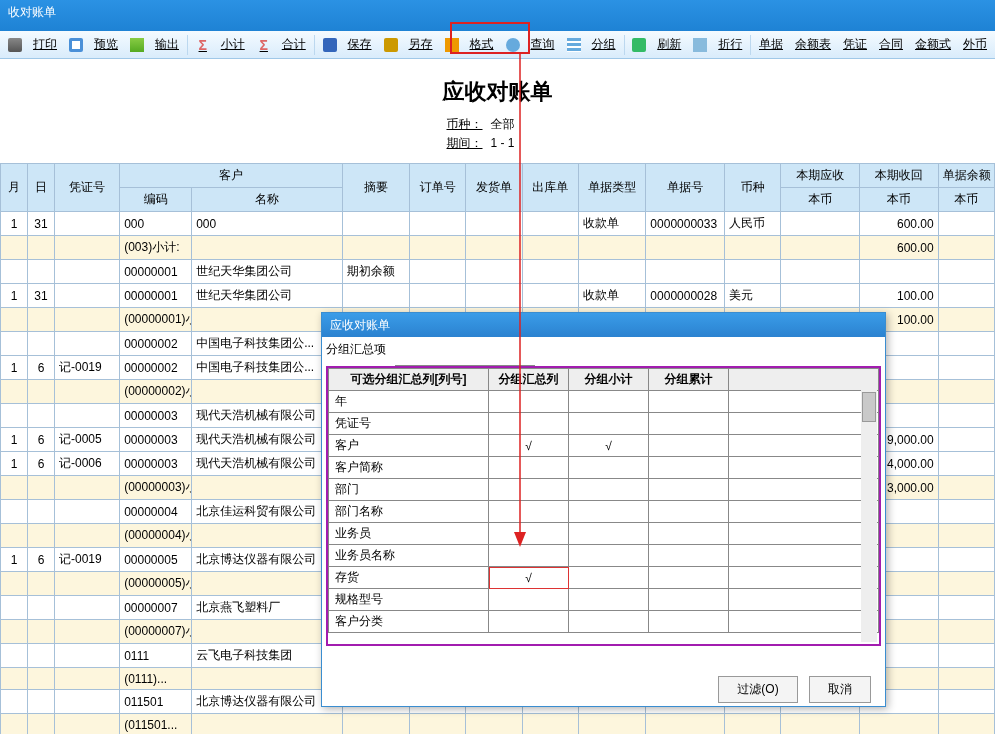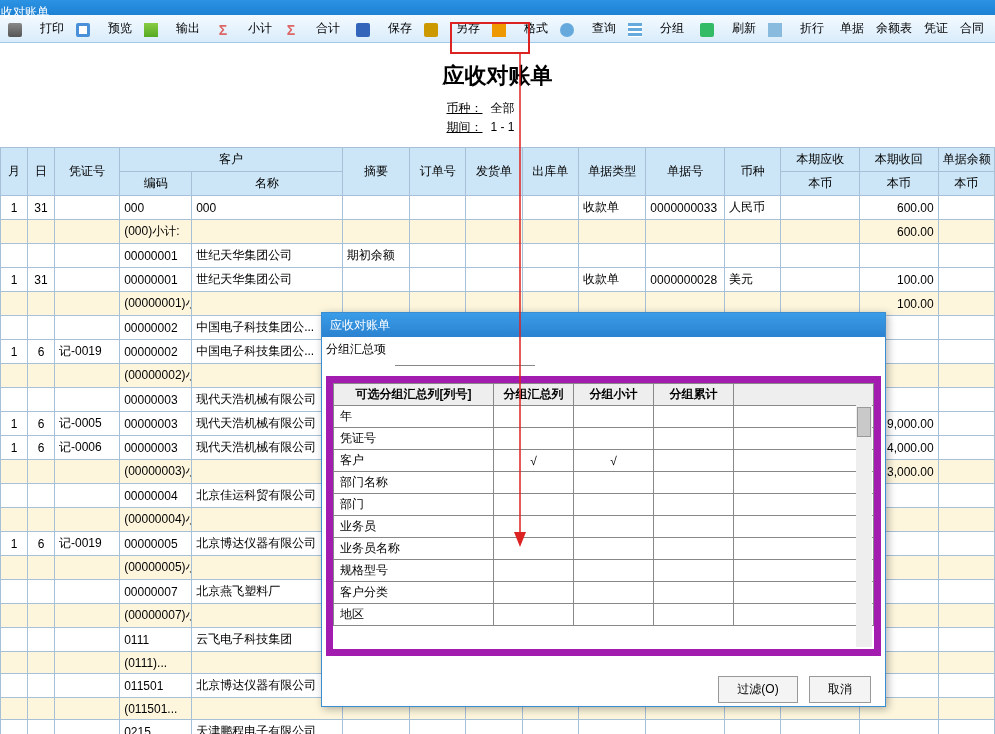--- a/index.html
+++ b/index.html
@@ -1,21 +1,21 @@
 <!DOCTYPE html>
 <html><head>
   <meta charset="utf-8">
   <style>
     * { margin: 0; padding: 0; box-sizing: border-box; font-family: "Microsoft YaHei", SimSun, sans-serif; font-size: 12px; }
     body { background: #fff; width: 995px; height: 734px; overflow: hidden; position: relative; }
     
-    .title-bar { background: linear-gradient(#2b92e4, #1e82d4); color: #fff; padding: 4px 1px; height: 15px; }
+    .title-bar { background: linear-gradient(#2b92e4, #1e82d4); color: #fff; padding: 4px 8px; height: 31px; }
     
     .toolbar { background: linear-gradient(#f4faff, #d9ecfb); border-bottom: 1px solid #a0c8e8; height: 28px; display: flex; align-items: center; padding: 0 2px; }
-    .tb-item { display: flex; align-items: flex-end; padding: 2px 6px; cursor: pointer; white-space: nowrap; gap: 18px; }
+    .tb-item { display: flex; align-items: center; padding: 2px 6px; cursor: pointer; white-space: nowrap; gap: 11px; text-decoration: underline; }
     .tb-sep { width: 1px; height: 20px; background: #bcd8ef; margin: 0 2px; }
     .tb-icon { display: inline-block; width: 14px; height: 14px; }
     
     .ico-print { background: linear-gradient(#888,#555); border-radius: 2px; }
     .ico-preview { background: #4a90d8; border-radius: 2px; position: relative; }
     .ico-preview::after { content:''; position:absolute; inset:3px; background:#fff; }
     .ico-export { background: linear-gradient(#8c4,#5a2); }
     .ico-sigma { color: #d66; font-size: 14px; font-weight: bold; line-height: 14px; text-align: center; }
     .ico-save { background: #36b; border-radius: 2px; }
     .ico-saveas { background: #c90; border-radius: 2px; }
@@ -41,21 +41,21 @@
     .highlight-box1 { position: absolute; left: 450px; top: 22px; width: 80px; height: 32px; border: 2px solid #d22; pointer-events: none; z-index: 50; }
     
     .arrow-svg { position: absolute; left: 500px; top: 52px; pointer-events: none; z-index: 51; }
     
     .dialog { position: absolute; left: 321px; top: 312px; width: 565px; height: 395px; background: #fff; border: 1px solid #3a8dd0; box-shadow: 2px 2px 8px rgba(0,0,0,.3); z-index: 40; }
     .dlg-title { background: linear-gradient(#3a9ce8,#2b82d0); color: #fff; padding: 4px 8px; height: 24px; }
     .dlg-body { padding: 4px; position: relative; height: calc(100% - 60px); }
     .dlg-label { display: inline-block; margin-bottom: 8px; }
     .dlg-input { border: none; border-bottom: 1px solid #888; width: 140px; margin-left: 6px; vertical-align: bottom; }
     
-    .dlg-grid-wrap { border: 7px solid #a21caf; height: 280px; overflow: auto; position: relative; margin-top: 10px; }
+    .dlg-grid-wrap { border: 2px solid #a21caf; height: 280px; overflow: auto; position: relative; margin-top: 0; }
     .dlg-grid { border-collapse: collapse; width: 100%; }
     .dlg-grid th, .dlg-grid td { border: 1px solid #888; padding: 2px 6px; height: 18px; font-size: 12px; text-align: left; }
     .dlg-grid th { background: #eee; text-align: center; }
     .dlg-scroll { position: absolute; right: 2px; top: 20px; bottom: 2px; width: 16px; background: #eee; }
     .dlg-thumb { position: absolute; top: 4px; width: 14px; left: 1px; height: 30px; background: #c9c9c9; border: 1px solid #999; }
     
     .dlg-footer { text-align: right; padding: 6px 14px; }
     .dlg-btn { display: inline-block; padding: 4px 18px; border: 1px solid #999; background: #f4f4f4; margin-left: 8px; cursor: pointer; }
     .highlight-cell { outline: 1px solid #d33; outline-offset: -1px; }
   </style>
@@ -203,21 +203,21 @@
         <td class="l">0000000033</td>
         <td class="l">人民币</td>
         <td class="r"></td>
         <td class="r">600.00</td>
         <td class="r"></td>
       </tr>
       <tr class="sub">
         <td></td>
         <td></td>
         <td class="l"></td>
-        <td class="l">(000)小计:</td>
+        <td class="l">(003)小计:</td>
         <td class="l"></td>
         <td class="l"></td>
         <td></td>
         <td></td>
         <td></td>
         <td class="l"></td>
         <td class="l"></td>
         <td class="l"></td>
         <td class="r"></td>
         <td class="r">600.00</td>
@@ -629,63 +629,70 @@
               <td></td>
             </tr>
             <tr>
               <td>客户</td>
               <td style="text-align: center;">√</td>
               <td style="text-align: center;">√</td>
               <td></td>
               <td></td>
             </tr>
             <tr>
+              <td>客户简称</td>
+              <td style="text-align: center;"></td>
+              <td style="text-align: center;"></td>
+              <td></td>
+              <td></td>
+            </tr>
+            <tr>
+              <td>部门</td>
+              <td style="text-align: center;"></td>
+              <td style="text-align: center;"></td>
+              <td></td>
+              <td></td>
+            </tr>
+            <tr>
               <td>部门名称</td>
               <td style="text-align: center;"></td>
               <td style="text-align: center;"></td>
               <td></td>
               <td></td>
             </tr>
             <tr>
-              <td>部门</td>
-              <td style="text-align: center;"></td>
-              <td style="text-align: center;"></td>
-              <td></td>
-              <td></td>
-            </tr>
-            <tr>
               <td>业务员</td>
               <td style="text-align: center;"></td>
               <td style="text-align: center;"></td>
               <td></td>
               <td></td>
             </tr>
             <tr>
               <td>业务员名称</td>
               <td style="text-align: center;"></td>
               <td style="text-align: center;"></td>
               <td></td>
               <td></td>
             </tr>
             <tr>
+              <td>存货</td>
+              <td class="highlight-cell" style="text-align: center;">√</td>
+              <td style="text-align: center;"></td>
+              <td></td>
+              <td></td>
+            </tr>
+            <tr>
               <td>规格型号</td>
               <td style="text-align: center;"></td>
               <td style="text-align: center;"></td>
               <td></td>
               <td></td>
             </tr>
             <tr>
               <td>客户分类</td>
-              <td style="text-align: center;"></td>
-              <td style="text-align: center;"></td>
-              <td></td>
-              <td></td>
-            </tr>
-            <tr>
-              <td>地区</td>
               <td style="text-align: center;"></td>
               <td style="text-align: center;"></td>
               <td></td>
               <td></td>
             </tr>
           </tbody>
       </table>
       <div class="dlg-scroll">
           <div class="dlg-thumb"></div>
         </div>

